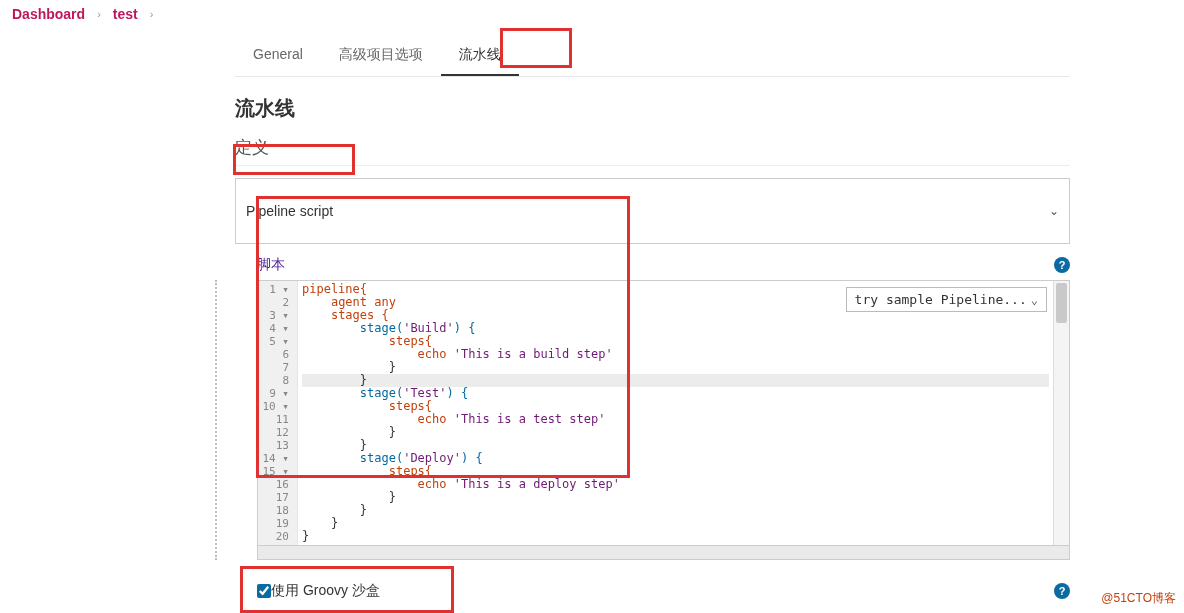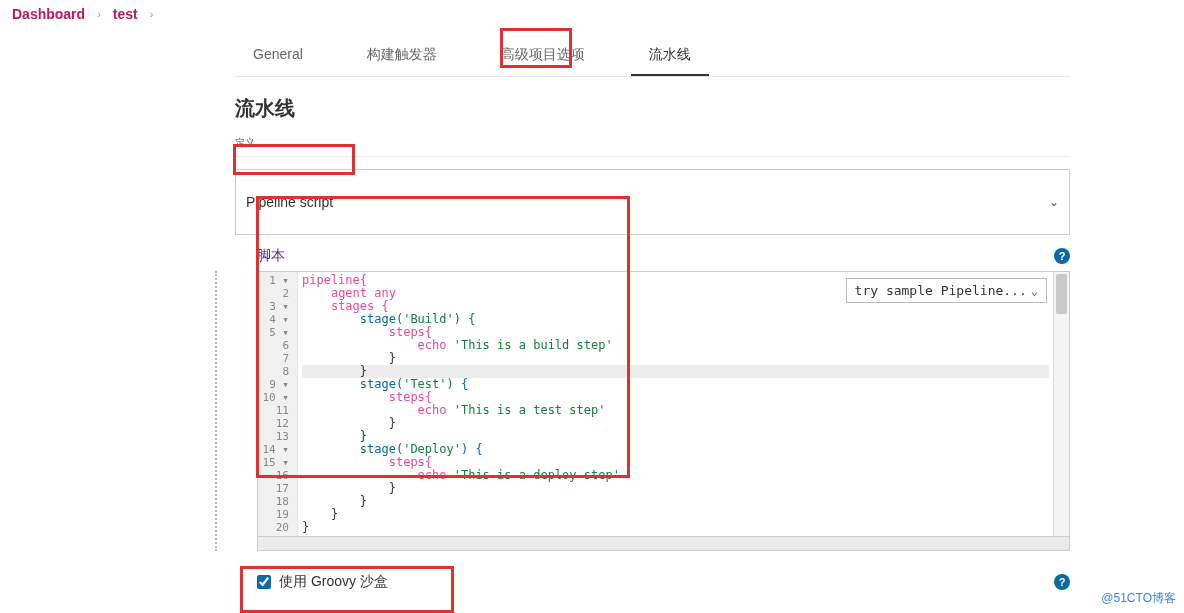--- a/index.html
+++ b/index.html
@@ -31,21 +31,20 @@
     margin: 0 6px;
   }
   .content {
     margin-left: 235px;
     margin-right: 114px;
     padding-top: 8px;
   }
   .tabs {
     display: flex;
     border-bottom: 1px solid #e8e8e8;
-    gap: 28px;
   }
   .tab {
     padding: 10px 18px;
     color: #666;
     cursor: pointer;
     font-size: 14px;
   }
   .tab.active {
     color: #333;
     border-bottom: 2px solid #333;
@@ -60,21 +59,21 @@
     padding: 18px 0 0 0;
   }
   .section h2 {
     font-size: 20px;
     font-weight: 600;
     color: #333;
     margin-bottom: 8px;
   }
   .def-label {
     color: #555;
-    font-size: 10px;
+    font-size: 17px;
     padding: 6px 0;
     border-bottom: 1px solid #eee;
   }
   .dropdown {
     width: 100%;
     border: 1px solid #ccc;
     padding: 24px 10px;
     font-size: 14px;
     color: #333;
     background: #fff;
@@ -149,23 +148,23 @@
   .code {
     flex:1;
     padding:2px 4px;
     line-height:13px;
     white-space:pre;
     color:#333;
     position:relative;
   }
   .code .line { display:block; height:13px; }
   .code .hl-line { background:#ececec; width:100%; }
-  .code .kw { color:#ec4899; }
+  .code .kw { color:#c2410c; }
   .code .fn { color:#0369a1; }
-  .code .str { color:#15803d; }
+  .code .str { color:#701a75; }
   .code .punc{ color:#333; }
   .sample-select {
     position:absolute;
     right:6px;
     top:6px;
     border:1px solid #bbb;
     background:#fff;
     padding:4px 8px;
     font-size:13px;
     color:#333;
@@ -193,53 +192,52 @@
     border:1px solid #ccc;
     border-top:none;
   }
   .checkbox-row {
     display:flex;
     align-items:center;
     margin-left:22px;
     margin-top:22px;
     justify-content:space-between;
   }
-  .checkbox-left { display:flex; align-items:center; gap:8px; }
+  .checkbox-left { display:flex; align-items:center; }
   .checkbox-left input { width:14px; height:14px; accent-color:#0b6aa2; }
   .pipeline-syntax {
     color:#0b6aa2;
     font-size:14px;
     margin-top:18px;
     margin-left:10px;
     display:inline-block;
     font-weight:500;
   }
   .watermark {
     position:absolute;
     right:8px;
     bottom:6px;
-    color:#3b82f6;
+    color:#c2410c;
     font-size:12px;
   }
 </style>
 </head>
 <body>
 
 <div class="breadcrumb">
   <span class="crumb">Dashboard</span>
   <span class="sep">›</span>
   <span class="crumb">test</span>
   <span class="sep">›</span>
 </div>
 
 <div class="content">
 
   <div class="tabs">
     <div class="tab">General</div>
-    <div class="tab">构建触发器</div>
     <div class="tab">高级项目选项</div>
     <div class="tab active">流水线</div>
   </div>
 
   <div class="section">
     <h2>流水线</h2>
     <div class="def-label">定义</div>
 
     <div class="dropdown">
       <span>Pipeline script</span>

